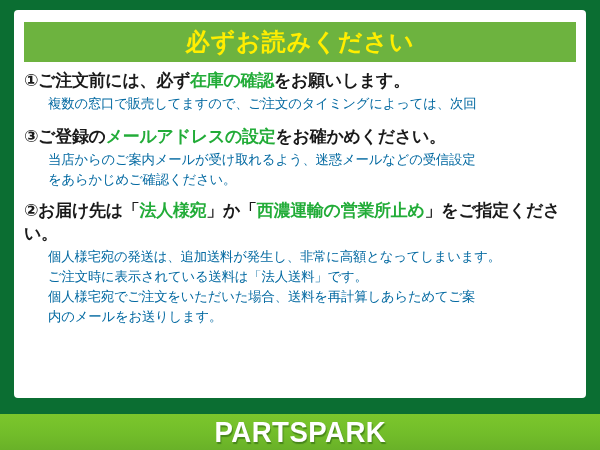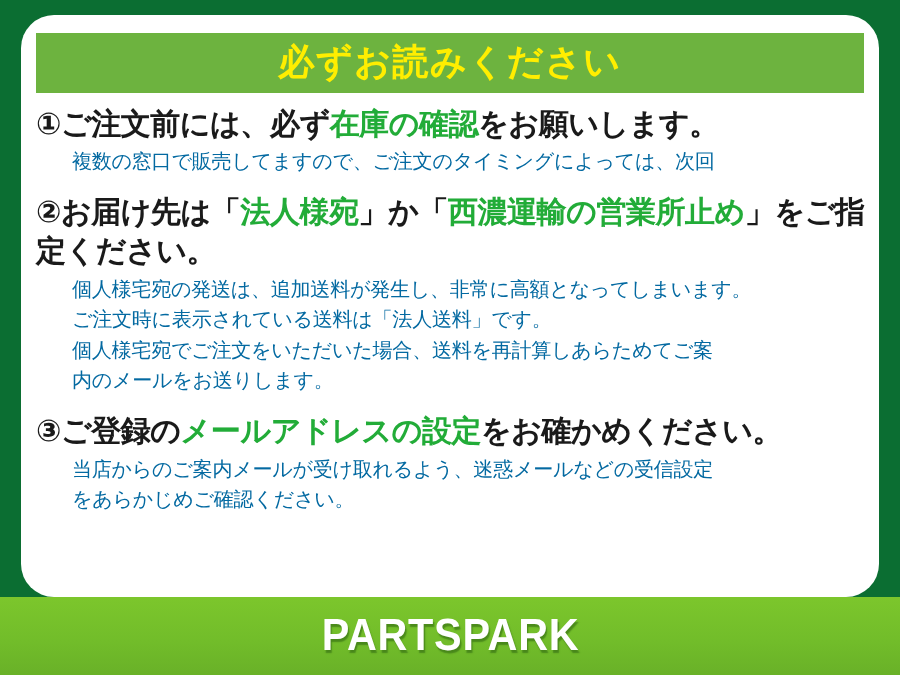--- a/index.html
+++ b/index.html
@@ -23,21 +23,21 @@
   }
 
   
   .card {
     position: absolute;
     left: 14px;
     top: 10px;
     width: 572px;
     height: 388px;
     background: #ffffff;
-    border-radius: 22px;
+    border-radius: 4px;
     box-sizing: border-box;
     overflow: hidden;
     padding-left: 40px;
   }
 
   
   .banner {
     position: absolute;
     left: 10px;
     top: 12px;
@@ -64,21 +64,21 @@
     top: 58px;
     width: 556px;
   }
 
   .item {
     margin-bottom: 2px;
   }
 
   .item-heading {
     color: #1a1a1a;
-    font-size: 20px;
+    font-size: 17px;
     font-weight: bold;
     line-height: 1.32;
     letter-spacing: -0.3px;
     white-space: nowrap;
   }
   .item-heading.wrap {
     white-space: normal;
   }
   .item-heading .hl {
     color: #22ac38;
@@ -101,21 +101,21 @@
   #item-1 { margin-top: 2px; }
   #item-2 { margin-top: 10px; }
   #item-3 { margin-top: 11px; }
 
   
   .footer {
     position: absolute;
     left: 0;
     bottom: 0;
     width: 600px;
-    height: 52px;
+    height: 36px;
     background: linear-gradient(to bottom, #7cc62c 0%, #72bd2a 55%, #69b128 100%);
     display: flex;
     align-items: center;
     justify-content: center;
   }
   .brand {
     color: #ffffff;
     font-size: 30px;
     font-weight: bold;
     letter-spacing: 0.5px;
@@ -139,39 +139,39 @@
 
       <div class="item" id="item-1">
         <div class="item-heading">
           <span>①</span><span>ご注文前には、必ず</span><span class="hl">在庫の確認</span><span>をお願いします。</span>
         </div>
         <div class="item-body">
           <span class="body-line">複数の窓口で販売してますので、ご注文のタイミングによっては、次回</span>
         </div>
       </div>
 
+      <div class="item" id="item-3">
+        <div class="item-heading">
+          <span>③</span><span>ご登録の</span><span class="hl">メールアドレスの設定</span><span>をお確かめください。</span>
+        </div>
+        <div class="item-body">
+          <span class="body-line">当店からのご案内メールが受け取れるよう、迷惑メールなどの受信設定</span>
+          <span class="body-line">をあらかじめご確認ください。</span>
+        </div>
+      </div>
+
       <div class="item" id="item-2">
         <div class="item-heading wrap">
           <span>②</span><span>お届け先は「</span><span class="hl">法人様宛</span><span>」か「</span><span class="hl">西濃運輸の営業所止め</span><span>」</span><span>をご指定ください。</span>
         </div>
         <div class="item-body">
           <span class="body-line">個人様宅宛の発送は、追加送料が発生し、非常に高額となってしまいます。</span>
           <span class="body-line">ご注文時に表示されている送料は「法人送料」です。</span>
           <span class="body-line">個人様宅宛でご注文をいただいた場合、送料を再計算しあらためてご案</span>
           <span class="body-line">内のメールをお送りします。</span>
-        </div>
-      </div>
-
-      <div class="item" id="item-3">
-        <div class="item-heading">
-          <span>③</span><span>ご登録の</span><span class="hl">メールアドレスの設定</span><span>をお確かめください。</span>
-        </div>
-        <div class="item-body">
-          <span class="body-line">当店からのご案内メールが受け取れるよう、迷惑メールなどの受信設定</span>
-          <span class="body-line">をあらかじめご確認ください。</span>
         </div>
       </div>
 
     </div>
   </div>
 
   <div class="footer">
     <div class="brand">PARTSPARK</div>
   </div>
 

